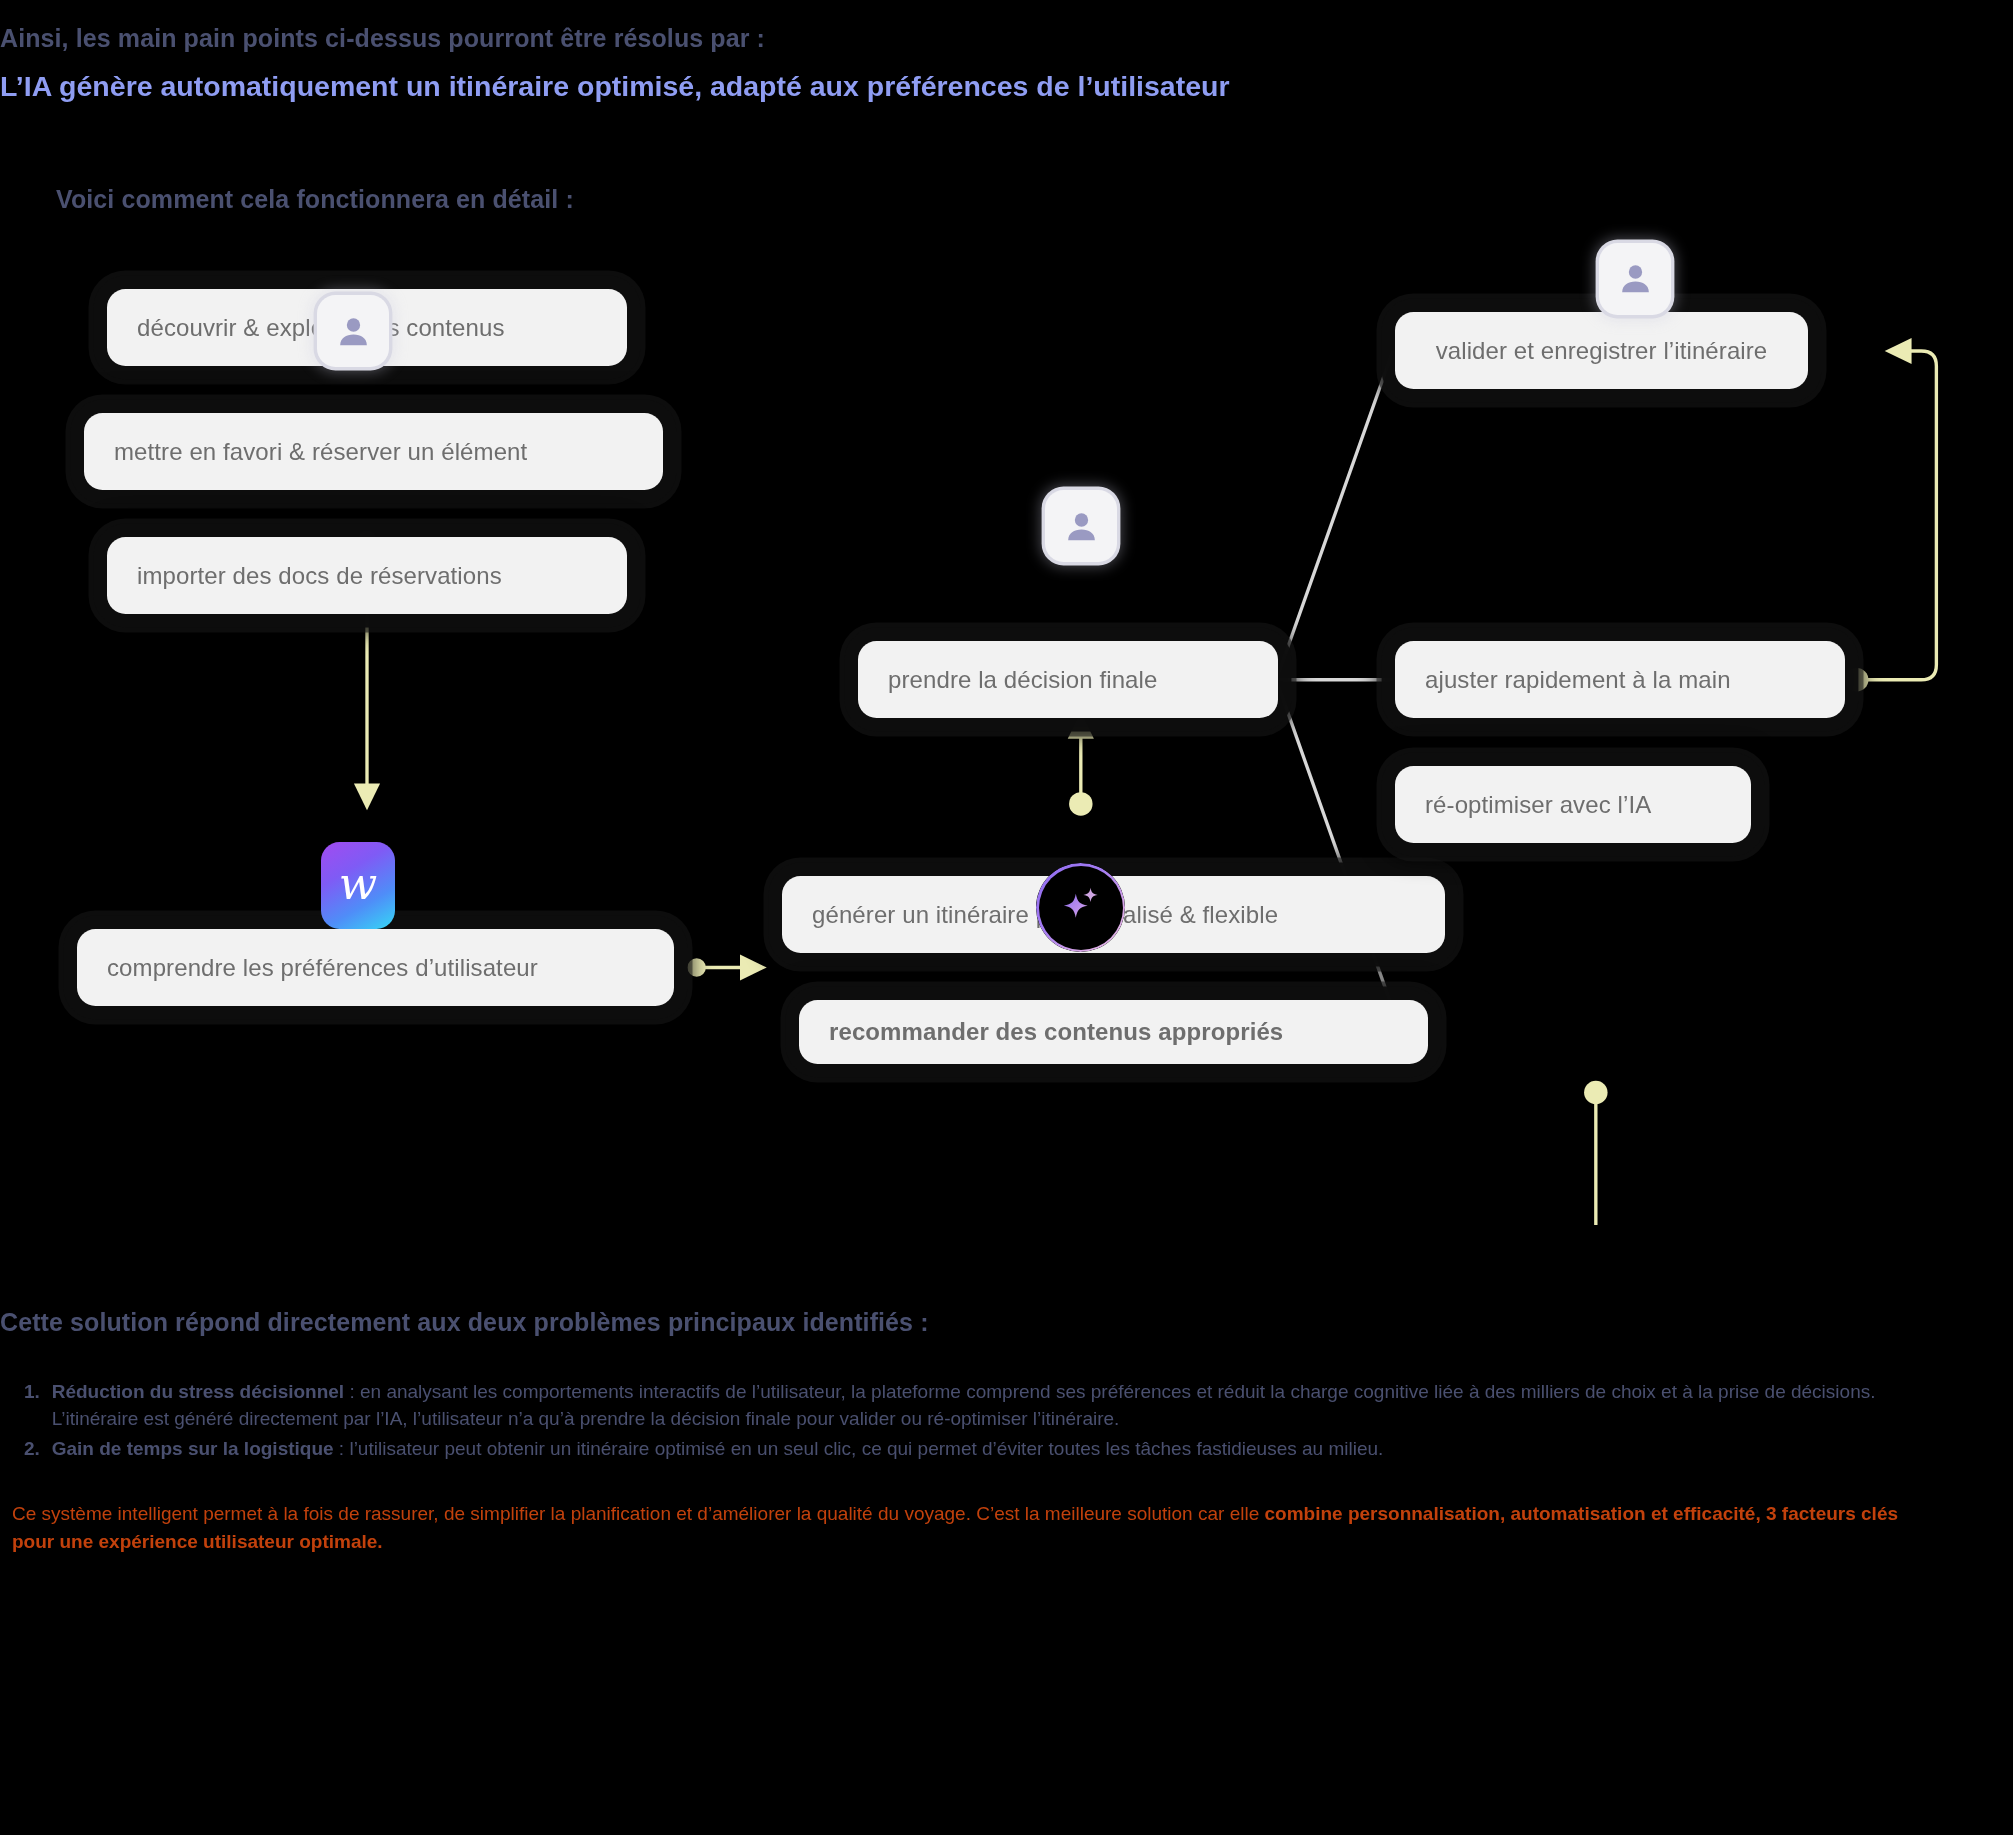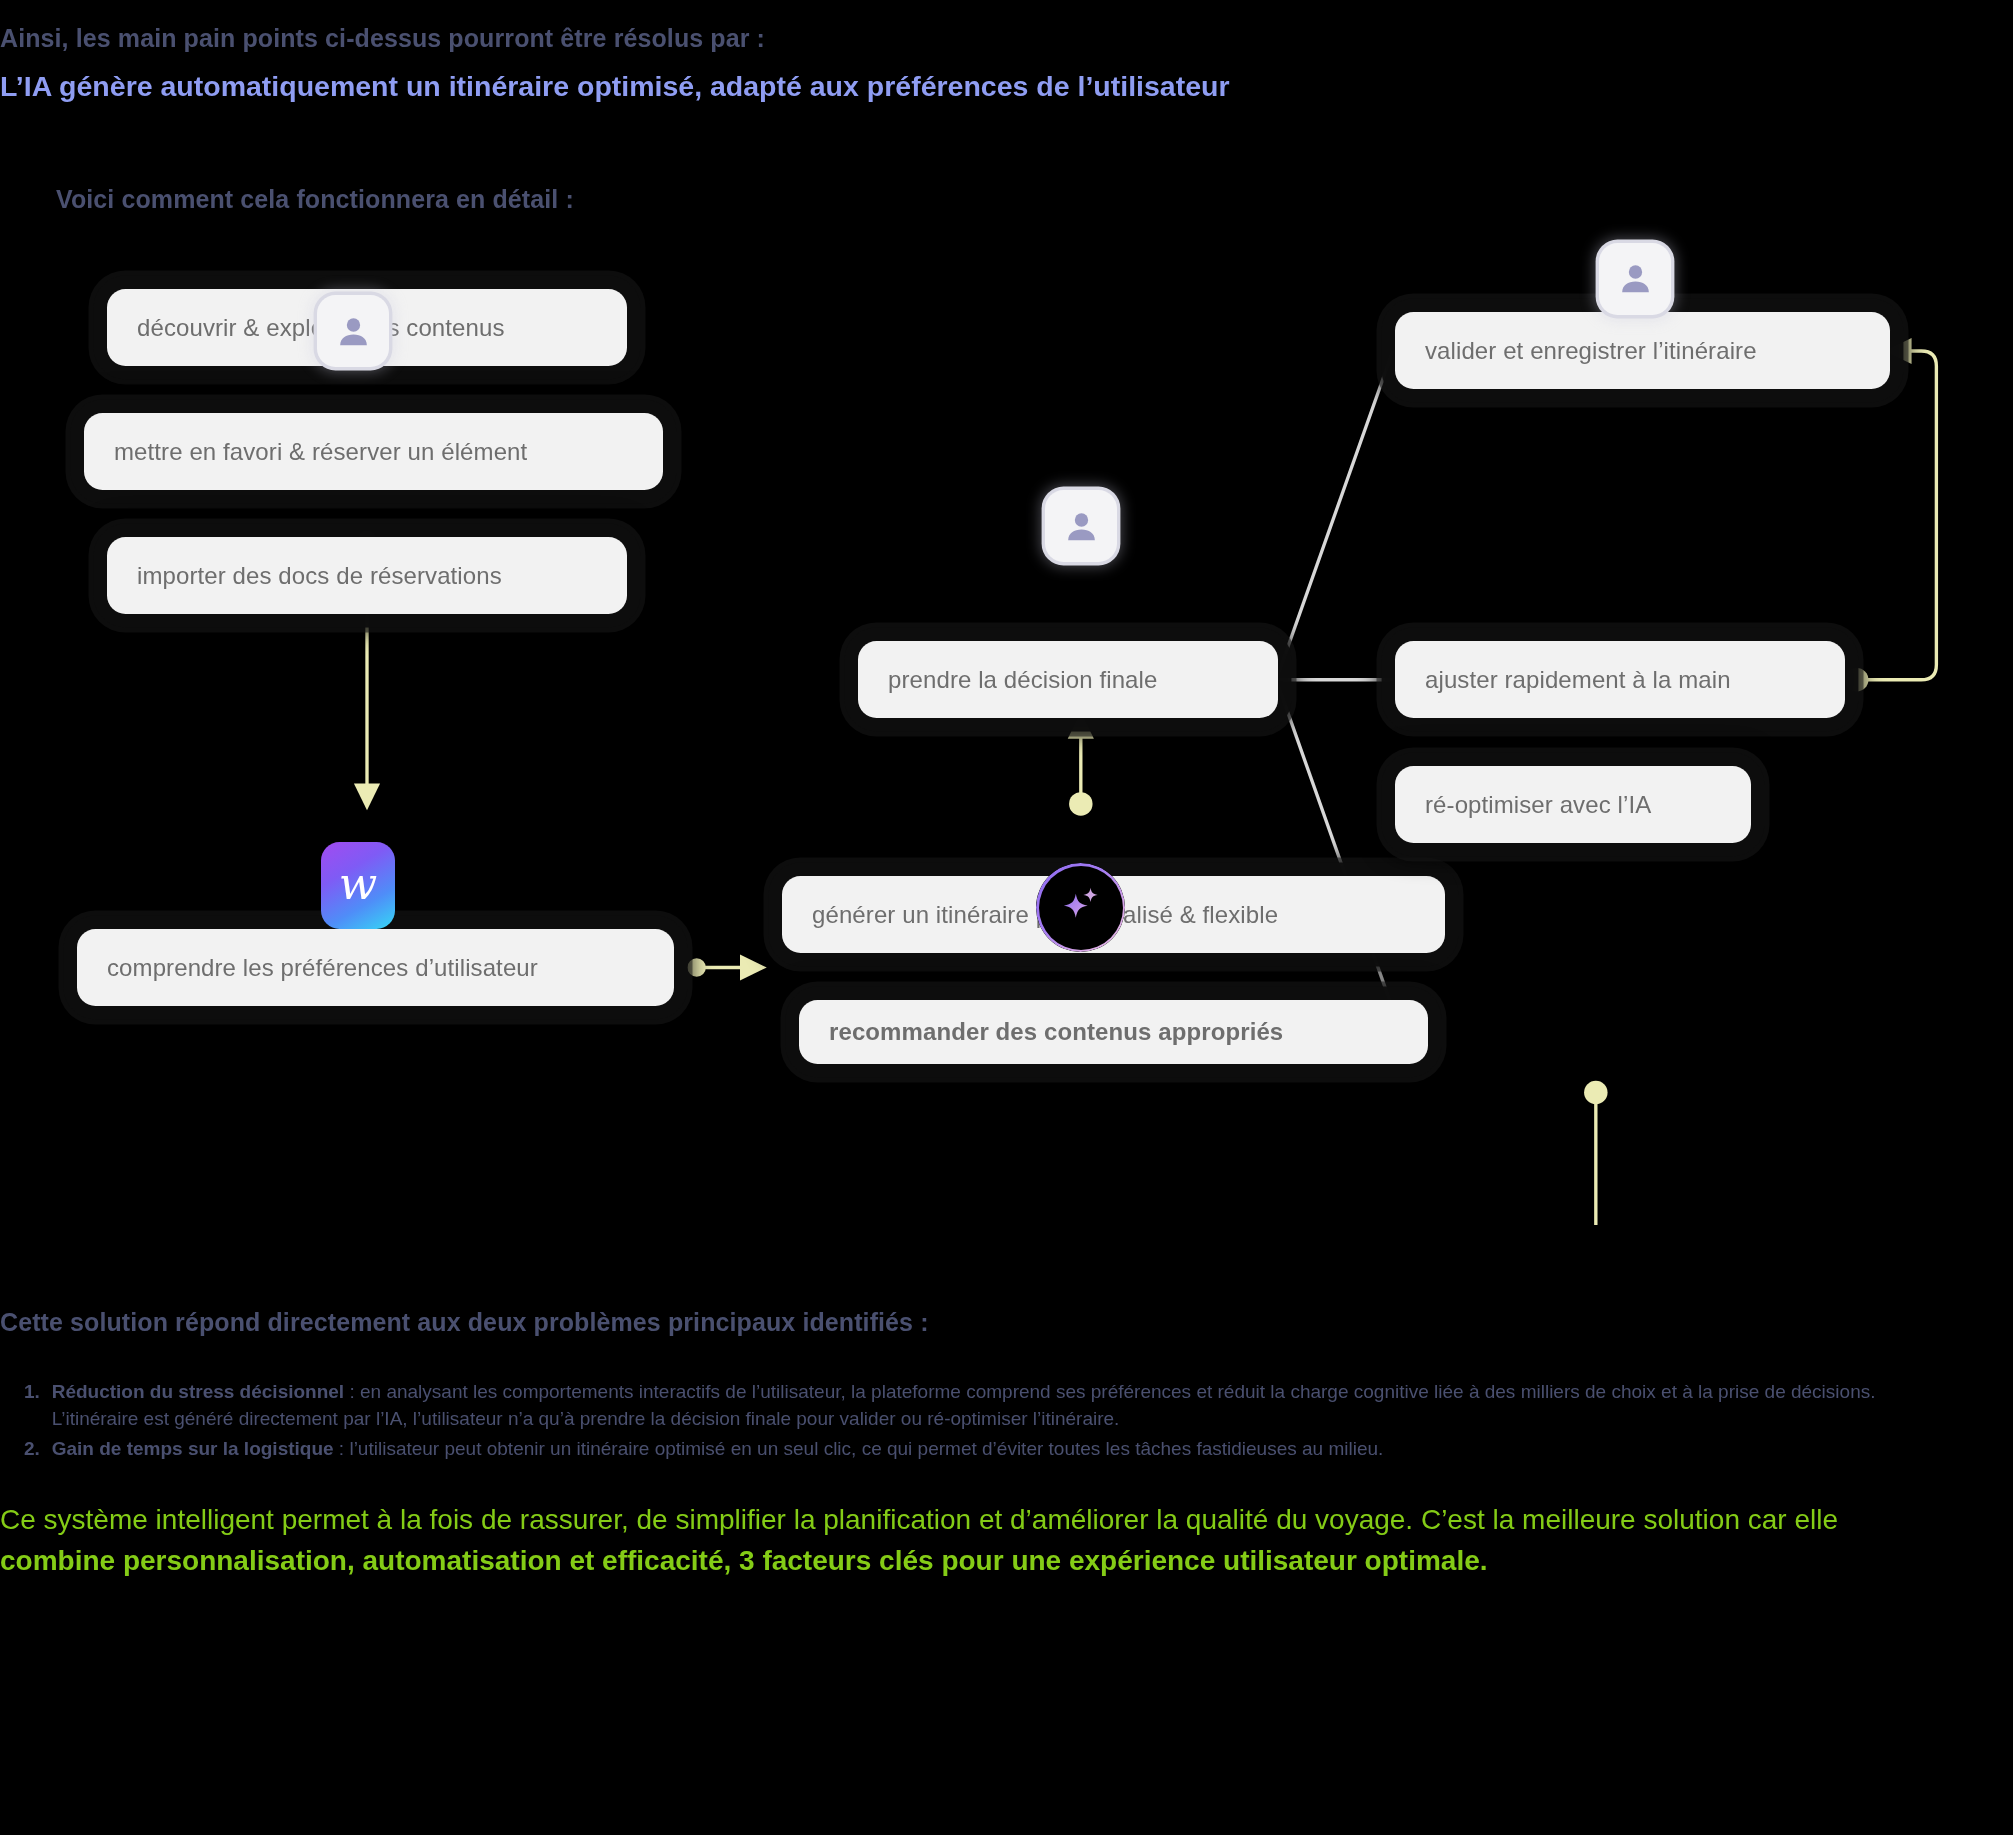--- a/index.html
+++ b/index.html
@@ -51,25 +51,25 @@
     font-weight: 700;
     line-height: 1.42;
     color: #4a5070;
     margin: 0 0 3.4px 0;
     padding-left: 6.7px;
   }
   ol.points > li .rest { font-weight: 400; }
   ol.points > li .lead { font-weight: 700; }
 
   #outro-tail {
-    margin: 0;
-    font-size: 28px;
+    margin: 12px;
+    font-size: 19px;
     font-weight: 400;
     line-height: 1.45;
-    color: #84cc16;
+    color: #c2410c;
     max-width: 2005px;
   }
   #outro-tail .bold { font-weight: 700; }
 
   
   #diagram {
     position: absolute;
     left: 0; top: 252px;
     width: 2014px; height: 973px;
   }
@@ -261,21 +261,21 @@
     <span>générer un itinéraire personnalisé &amp; flexible</span>
   </div>
   <div class="node" style="left:799px; top:748px; width:629px; height:64px;font-weight:bold;">
     <span>recommander des contenus appropriés</span>
   </div>
 
   <div class="node" style="left:858px; top:389px; width:420px; height:77px;">
     <span>prendre la décision finale</span>
   </div>
 
-  <div class="node" style="left:1395px; top:60px;  width:495px; height:77px;">
+  <div class="node" style="left:1395px; top:60px;  width:413px; height:77px;justify-content:center;">
     <span>valider et enregistrer l’itinéraire</span>
   </div>
   <div class="node" style="left:1395px; top:389px; width:450px; height:77px;">
     <span>ajuster rapidement à la main</span>
   </div>
   <div class="node" style="left:1395px; top:514px; width:356px; height:77px;text-align:right;">
     <span>ré-optimiser avec l’IA</span>
   </div>
 
 </div>

